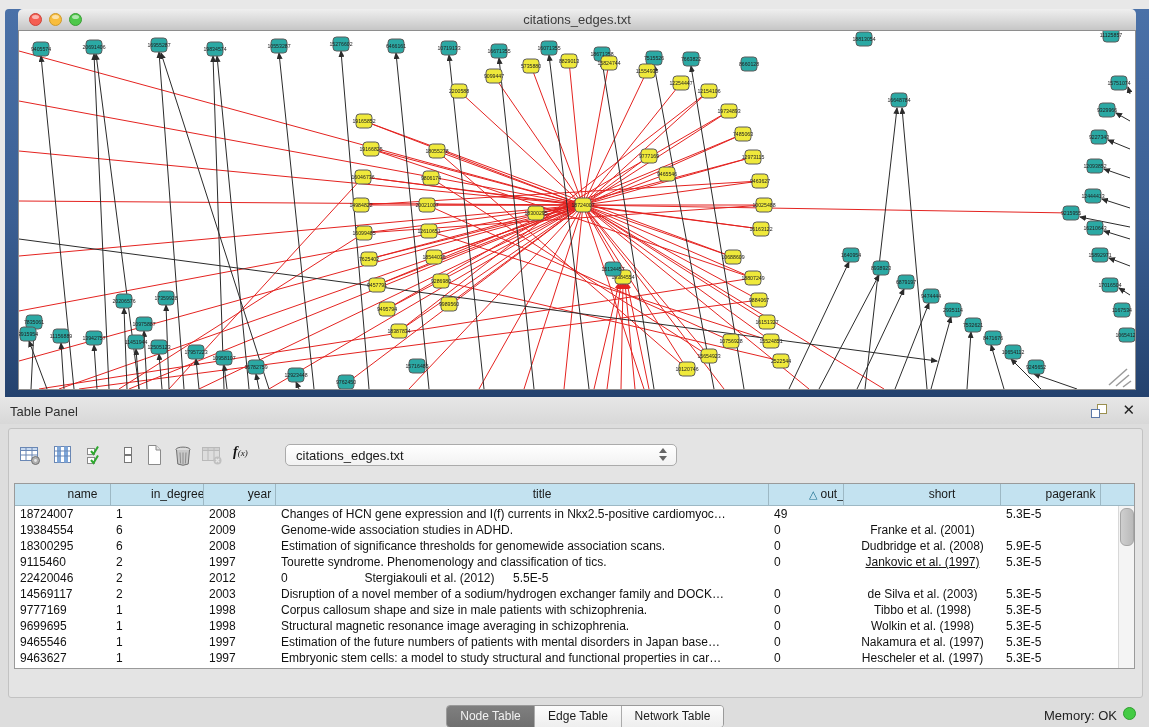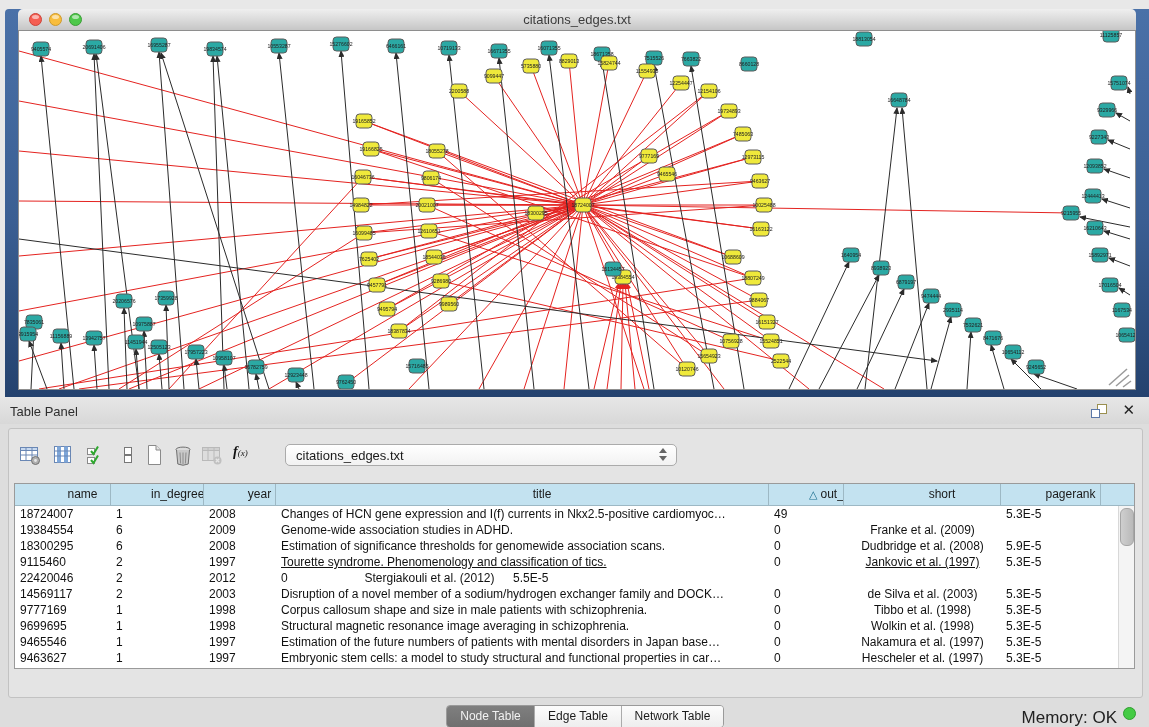--- a/index.html
+++ b/index.html
@@ -103,21 +103,21 @@
   }
   .seg{
     height:28px;line-height:21px;font-size:12px;color:#1A1A1A;text-align:center;
     background:linear-gradient(180deg,#FCFCFC,#E9E9E9);
     border-right:1px solid #ABABAB;cursor:pointer;box-sizing:border-box;
   }
   .seg:last-child{border-right:none;}
   .seg.active{background:linear-gradient(180deg,#7F7F7F,#6A6A6A);color:#F2F2F2;}
   
   .status-bar{position:absolute;left:0;bottom:0;width:100%;height:24px;}
-  .mem-label{position:absolute;right:32px;top:5px;font-size:17px;color:#222;}
+  .mem-label{position:absolute;right:32px;top:5px;font-size:13px;color:#222;}
   .mem-dot{position:absolute;right:13px;top:4px;width:13px;height:13px;border-radius:50%;border:1px solid #2F9E2F;box-sizing:border-box;}
 </style>
 </head>
 <body>
 
 <div class="net-frame">
   <div class="mac-window">
     <div class="titlebar">
       <div class="traffic t-red"></div>
       <div class="traffic t-yellow"></div>
@@ -764,37 +764,37 @@
             <div class="td" style="width: 75px;">49</div>
             <div class="td center" style="width: 157px; margin-top: 30px;">Yano et al. (2008)</div>
             <div class="td" style="width: 100px;">5.3E-5</div>
           </div>
           <div class="trow">
             <div class="td" style="width: 96px;">19384554</div>
             <div class="td" style="width: 93px;">6</div>
             <div class="td" style="width: 72px;">2009</div>
             <div class="td" style="width: 493px;">Genome-wide association studies in ADHD.</div>
             <div class="td" style="width: 75px;">0</div>
-            <div class="td center" style="width: 157px;">Franke et al. (2009)</div>
+            <div class="td center" style="width: 157px;">Franke et al. (2001)</div>
             <div class="td" style="width: 100px; margin-top: 20px;">5.6E-5</div>
           </div>
           <div class="trow">
             <div class="td" style="width: 96px;">18300295</div>
             <div class="td" style="width: 93px;">6</div>
             <div class="td" style="width: 72px;">2008</div>
             <div class="td" style="width: 493px;">Estimation of significance thresholds for genomewide association scans.</div>
             <div class="td" style="width: 75px;">0</div>
             <div class="td center" style="width: 157px;">Dudbridge et al. (2008)</div>
             <div class="td" style="width: 100px;">5.9E-5</div>
           </div>
           <div class="trow">
             <div class="td" style="width: 96px;">9115460</div>
             <div class="td" style="width: 93px;">2</div>
             <div class="td" style="width: 72px;">1997</div>
-            <div class="td" style="width: 493px; text-decoration: underline;">Tourette syndrome. Phenomenology and classification of tics.</div>
+            <div class="td" style="width: 493px;">Tourette syndrome. Phenomenology and classification of tics.</div>
             <div class="td" style="width: 75px;">0</div>
             <div class="td center" style="width: 157px; text-decoration: underline;">Jankovic et al. (1997)</div>
             <div class="td" style="width: 100px;">5.3E-5</div>
           </div>
           <div class="trow">
             <div class="td" style="width: 96px;">22420046</div>
             <div class="td" style="width: 93px;">2</div>
             <div class="td" style="width: 72px;">2012</div>
             <div class="td" style="width: 75px;">0</div>
             <div class="td center" style="width: 157px;">Stergiakouli et al. (2012)</div>

